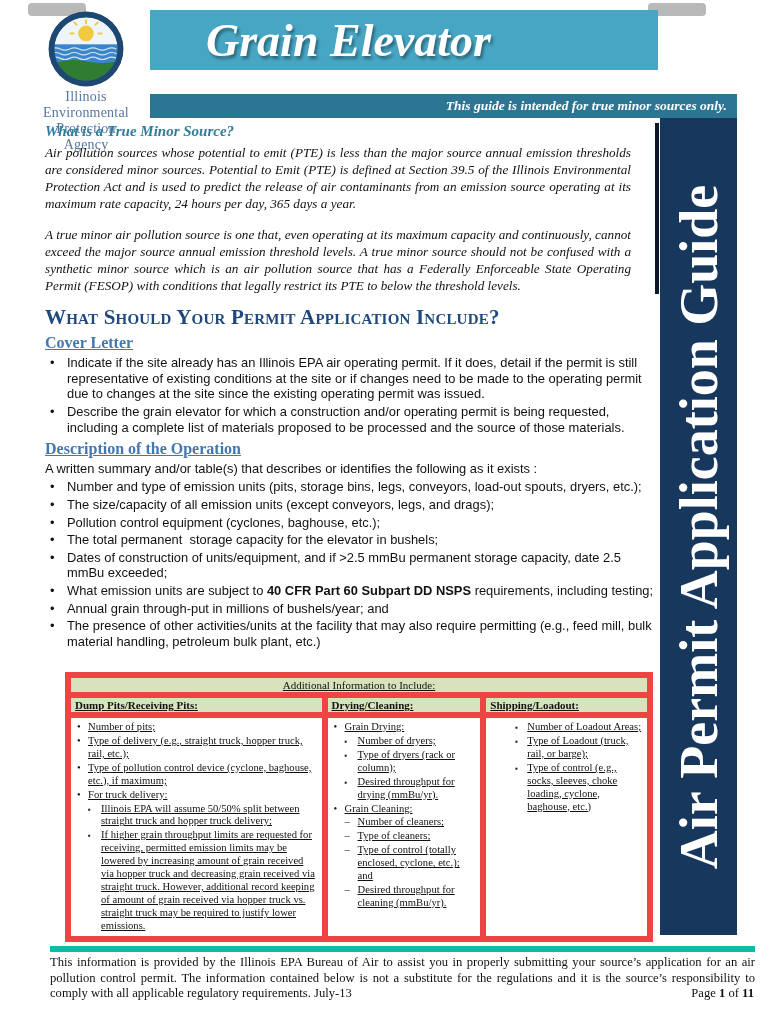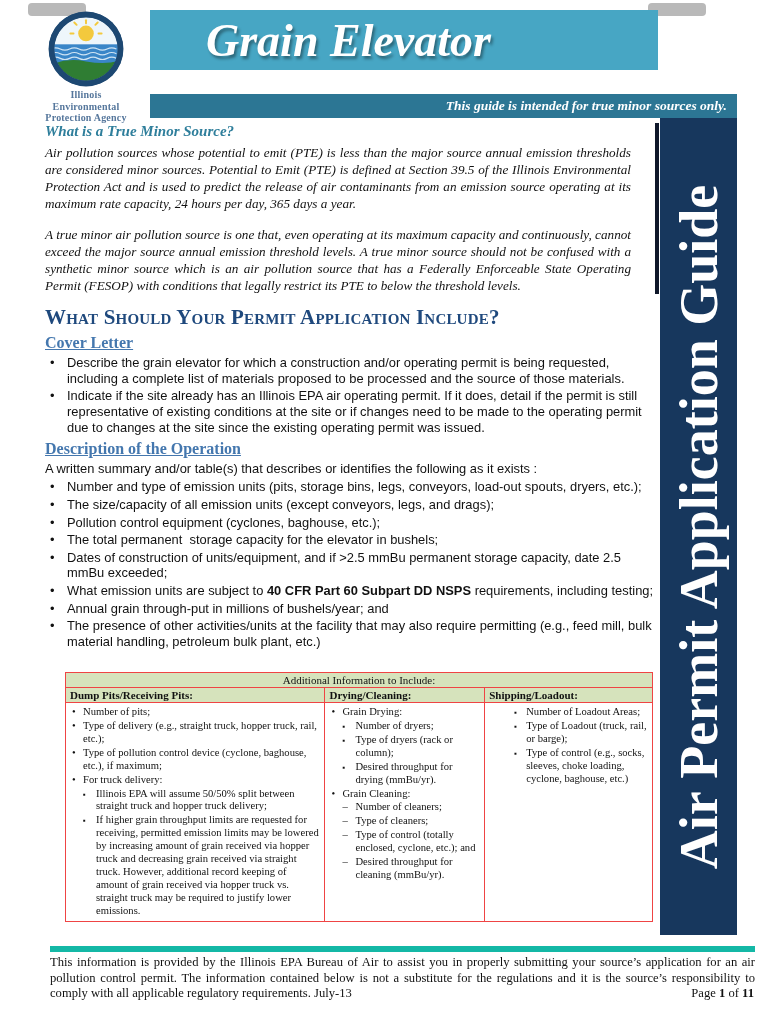--- a/index.html
+++ b/index.html
@@ -5,21 +5,21 @@
   html,body{margin:0;padding:0;background:#fff;}
   .page{position:relative;width:770px;height:1024px;background:#fff;overflow:hidden;font-family:"Liberation Serif",serif;color:#111;}
 
   .corner-tab{position:absolute;top:3px;width:58px;height:13px;background:#b9b9b9;border-radius:4px;}
   .corner-tab.left{left:28px;}
   .corner-tab.right{left:648px;}
 
   
   .logo{position:absolute;left:42px;top:10px;width:88px;text-align:center;}
   .logo svg{width:78px;height:78px;display:block;margin:0 auto;}
-  .logo-caption{font-size:10px;font-weight:bold;color:#56779c;line-height:1.15;letter-spacing:.2px;margin-top:1px;}
+  .logo-caption{font-size:14px;font-weight:normal;color:#56779c;line-height:1.15;letter-spacing:.2px;margin-top:1px;}
 
   
   .banner{position:absolute;left:150px;top:10px;width:508px;height:60px;background:#47a6c4;display:flex;align-items:center;}
   .banner-title{font-style:italic;font-weight:bold;font-size:46px;color:#fff;padding-left:56px;text-shadow:2px 3px 3px rgba(0,0,0,.38);}
   .banner-strip{position:absolute;left:150px;top:94px;width:587px;height:24px;background:#2c7694;display:flex;align-items:center;justify-content:flex-end;}
   .banner-strip span{font-style:italic;font-weight:bold;font-size:13.5px;color:#fff;padding-right:10px;}
 
   
   .sidebar{position:absolute;left:660px;top:118px;width:77px;height:817px;background:#17375d;}
   .sidebar-title{position:absolute;left:50%;top:50%;width:817px;transform:translate(-50%,-50%) rotate(-90deg);text-align:center;font-size:54px;font-weight:bold;color:#fff;white-space:nowrap;}
@@ -32,21 +32,21 @@
   .intro-para.last{margin-bottom:11px;}
   .main-heading{margin:8px 0 4px;font-family:"Liberation Serif",serif;font-variant:small-caps;font-weight:bold;font-size:21px;color:#1f497d;letter-spacing:.2px;}
   .sub-heading{margin:4px 0 3px;font-family:"Liberation Serif",serif;font-size:16px;font-weight:bold;color:#4477ae;text-decoration:underline;}
   .lead{margin:2px 0 3px;font-size:12.9px;}
   .blt{list-style:none;margin:0 0 5px;padding:0;font-size:12.9px;line-height:1.21;}
   .blt li{position:relative;padding-left:22px;margin-bottom:2px;white-space:pre-wrap;}
   .blt li::before{content:"\2022";position:absolute;left:5px;}
 
   
   .info-table{position:absolute;left:65px;top:672px;width:588px;border-collapse:collapse;font-size:10.6px;font-family:"Liberation Serif",serif;}
-  .info-table td{border:1px solid #ef4444;vertical-align:top;padding:1px 4px;}
+  .info-table td{border:6px solid #ef4444;vertical-align:top;padding:1px 4px;text-decoration:underline;}
   .info-table td.caption{background:#d6e3bc;text-align:center;font-size:11px;padding:1px 2px;}
   .info-table tr.col-heads td{background:#d6e3bc;font-weight:bold;font-size:11px;}
   .tl{list-style:none;margin:2px 0;padding:0;line-height:1.22;}
   .tl li{position:relative;padding-left:13px;margin:1px 0;}
   .tl li.lv1::before{content:"\2022";position:absolute;left:2px;}
   .tl li.lv2{margin-left:13px;}
   .tl li.lv2::before{content:"\25AA";position:absolute;left:0;font-size:8px;top:2px;}
   .tl li.lv3{margin-left:13px;}
   .tl li.lv3::before{content:"\2013";position:absolute;left:0;}
   .tl li.sq::before{content:"\25AA";position:absolute;left:1px;font-size:8px;top:2px;}
@@ -113,22 +113,22 @@
     <div class="intro">
       <h2 class="intro-heading">What is a True Minor Source?</h2>
       <p class="intro-para">Air pollution sources whose potential to emit (PTE) is less than the major source annual emission thresholds are considered minor sources. Potential to Emit (PTE) is defined at Section 39.5 of the Illinois Environmental Protection Act and is used to predict the release of air contaminants from an emission source operating at its maximum rate capacity, 24 hours per day, 365 days a year.</p>
       <p class="intro-para last">A true minor air pollution source is one that, even operating at its maximum capacity and continuously, cannot exceed the major source annual emission threshold levels. A true minor source should not be confused with a synthetic minor source which is an air pollution source that has a Federally Enforceable State Operating Permit (FESOP) with conditions that legally restrict its PTE to below the threshold levels.</p>
     </div>
 
     <h1 class="main-heading">What Should Your Permit Application Include?</h1>
 
     <h3 class="sub-heading">Cover Letter</h3>
     <ul class="blt">
+      <li>Indicate if the site already has an Illinois EPA air operating permit. If it does, detail if the permit is still representative of existing conditions at the site or if changes need to be made to the operating permit due to changes at the site since the existing operating permit was issued.</li>
       <li>Describe the grain elevator for which a construction and/or operating permit is being requested, including a complete list of materials proposed to be processed and the source of those materials.</li>
-      <li>Indicate if the site already has an Illinois EPA air operating permit. If it does, detail if the permit is still representative of existing conditions at the site or if changes need to be made to the operating permit due to changes at the site since the existing operating permit was issued.</li>
     </ul>
 
     <h3 class="sub-heading">Description of the Operation</h3>
     <p class="lead">A written summary and/or table(s) that describes or identifies the following as it exists :</p>
     <ul class="blt">
       <li>Number and type of emission units (pits, storage bins, legs, conveyors, load-out spouts, dryers, etc.);</li>
       <li>The size/capacity of all emission units (except conveyors, legs, and drags);</li>
       <li>Pollution control equipment (cyclones, baghouse, etc.);</li>
       <li>The total permanent  storage capacity for the elevator in bushels;</li>
       <li>Dates of construction of units/equipment, and if &gt;2.5 mmBu permanent storage capacity, date 2.5 mmBu exceeded;</li>

